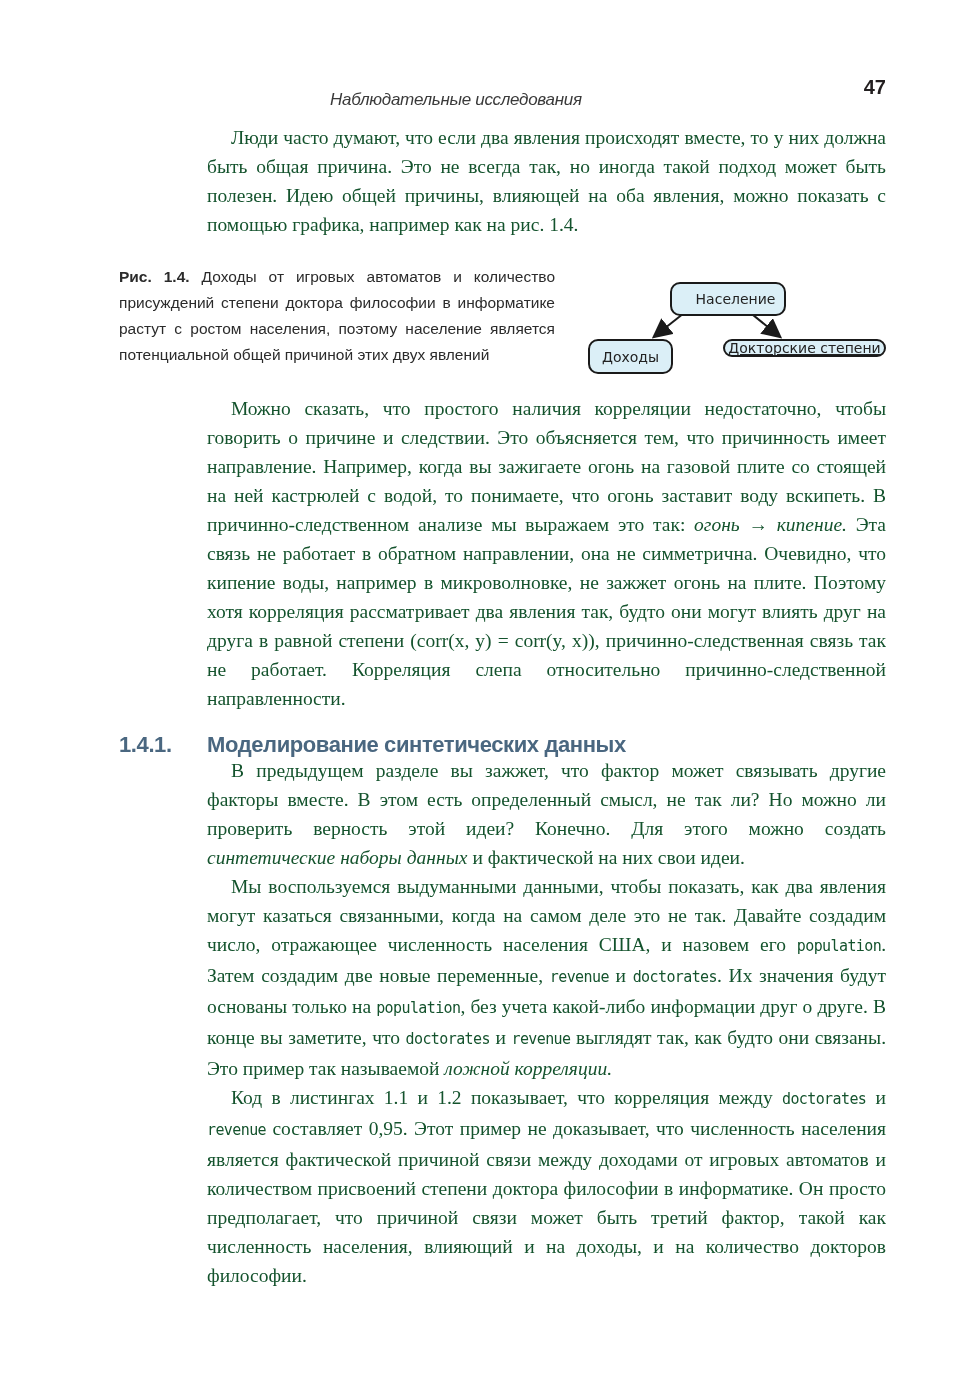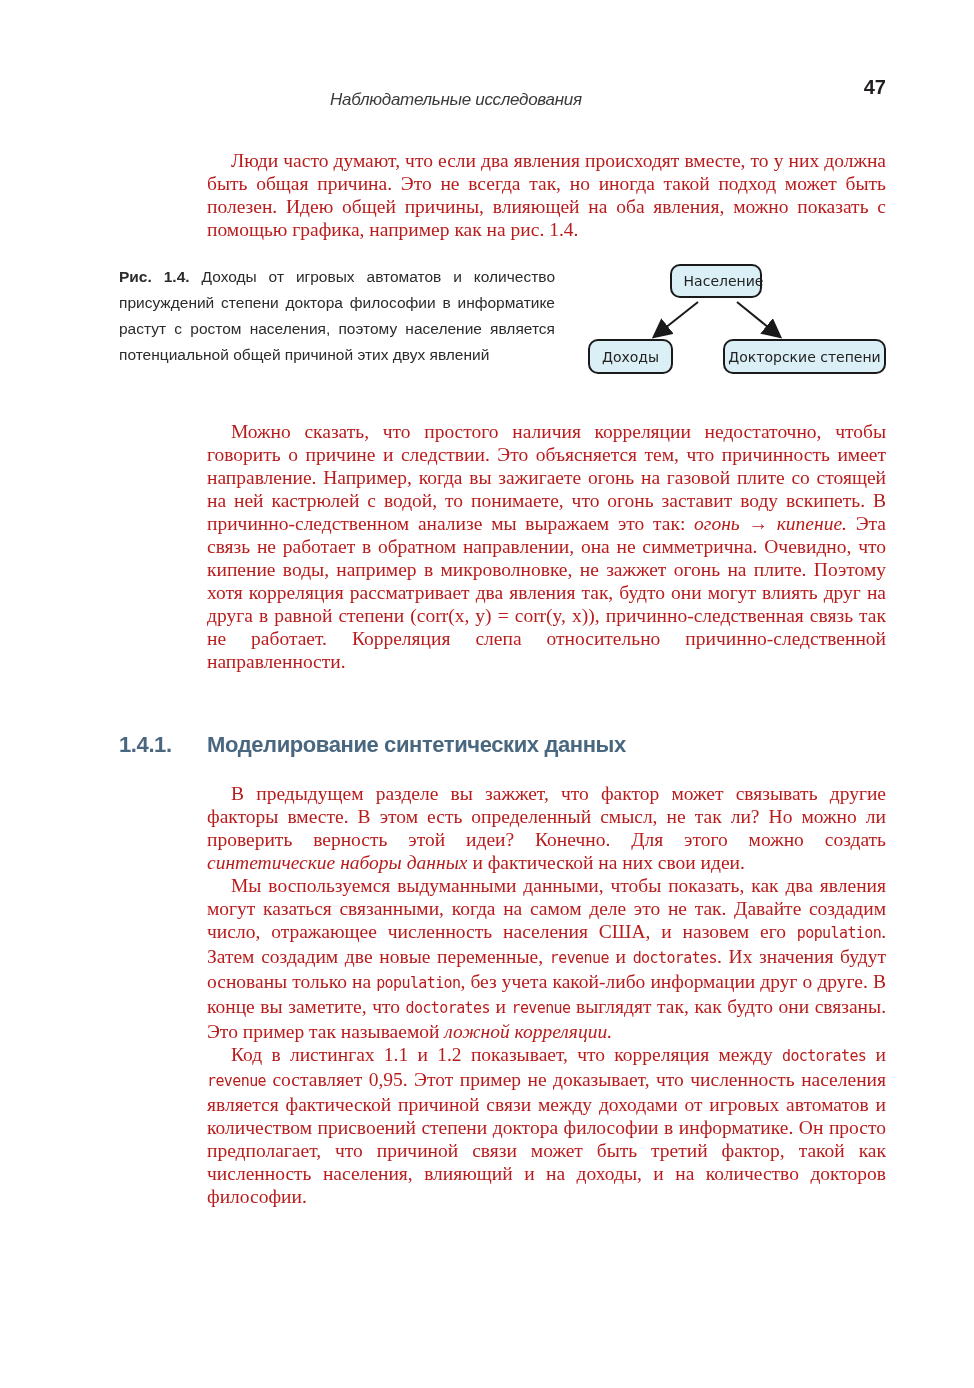--- a/index.html
+++ b/index.html
@@ -10,44 +10,43 @@
       font-size: 17px; color: #3a3a3a; letter-spacing: -0.3px;
     }
     .page-number {
       position: absolute; top: 76px; right: 88px;
       font-family: "Liberation Sans", sans-serif; font-weight: bold;
       font-size: 20px; color: #231f20;
     }
     .body-text {
       position: absolute; left: 207px; width: 679px;
       font-family: "Liberation Serif", serif; font-size: 19.5px;
-      line-height: 23px; text-align: justify; color: #b91c1c;
+      line-height: 29px; text-align: justify; color: #14532d;
       hyphens: manual;
-      margin-top: 26px;
     }
     .body-text p { margin: 0; text-indent: 24px; }
     .p1 { top: 123px; }
     .p2 { top: 394px; }
     .sec1 { top: 756px; }
     .caption {
       position: absolute; top: 264px; left: 119px; width: 436px;
       font-family: "Liberation Sans", sans-serif; font-size: 15.5px;
       line-height: 26px; text-align: justify; color: #2b2b2b;
     }
     .caption .lbl { font-weight: bold; }
     .diagram { position: absolute; left: 585px; top: 260px; width: 310px; height: 125px; }
     .node {
       position: absolute; background: #dbeff7; border: 2px solid #1a1a1a;
       border-radius: 10px; font-family: "DejaVu Sans", sans-serif; font-size: 14px;
       color: #222; display: flex; align-items: center; justify-content: center;
       box-sizing: border-box;
     }
-    .node-pop { left: 85px; top: 4px; width: 92px; height: 34px; padding-left: 15px; }
+    .node-pop { left: 85px; top: 22px; width: 116px; height: 34px; padding-left: 15px; }
     .node-rev { left: 3px; top: 79px; width: 85px; height: 35px; text-align: center; }
-    .node-doc { left: 138px; top: 79px; width: 163px; height: 35px; }
+    .node-doc { left: 138px; top: 79px; width: 163px; height: 18px; text-decoration: underline; }
     .section-heading {
       position: absolute; top: 718px; left: 119px;
       font-family: "Liberation Sans", sans-serif; font-weight: bold; 
       font-size: 22px; color: #4a6780; letter-spacing: -0.4px; margin-top: 14px;
     }
     .section-heading .num { display: inline-block; width: 88px; }
     .code { font-family: "DejaVu Sans Mono", monospace; font-size: 15px; letter-spacing: -0.6px; }
     em { font-style: italic; }
   </style>
 </head>

